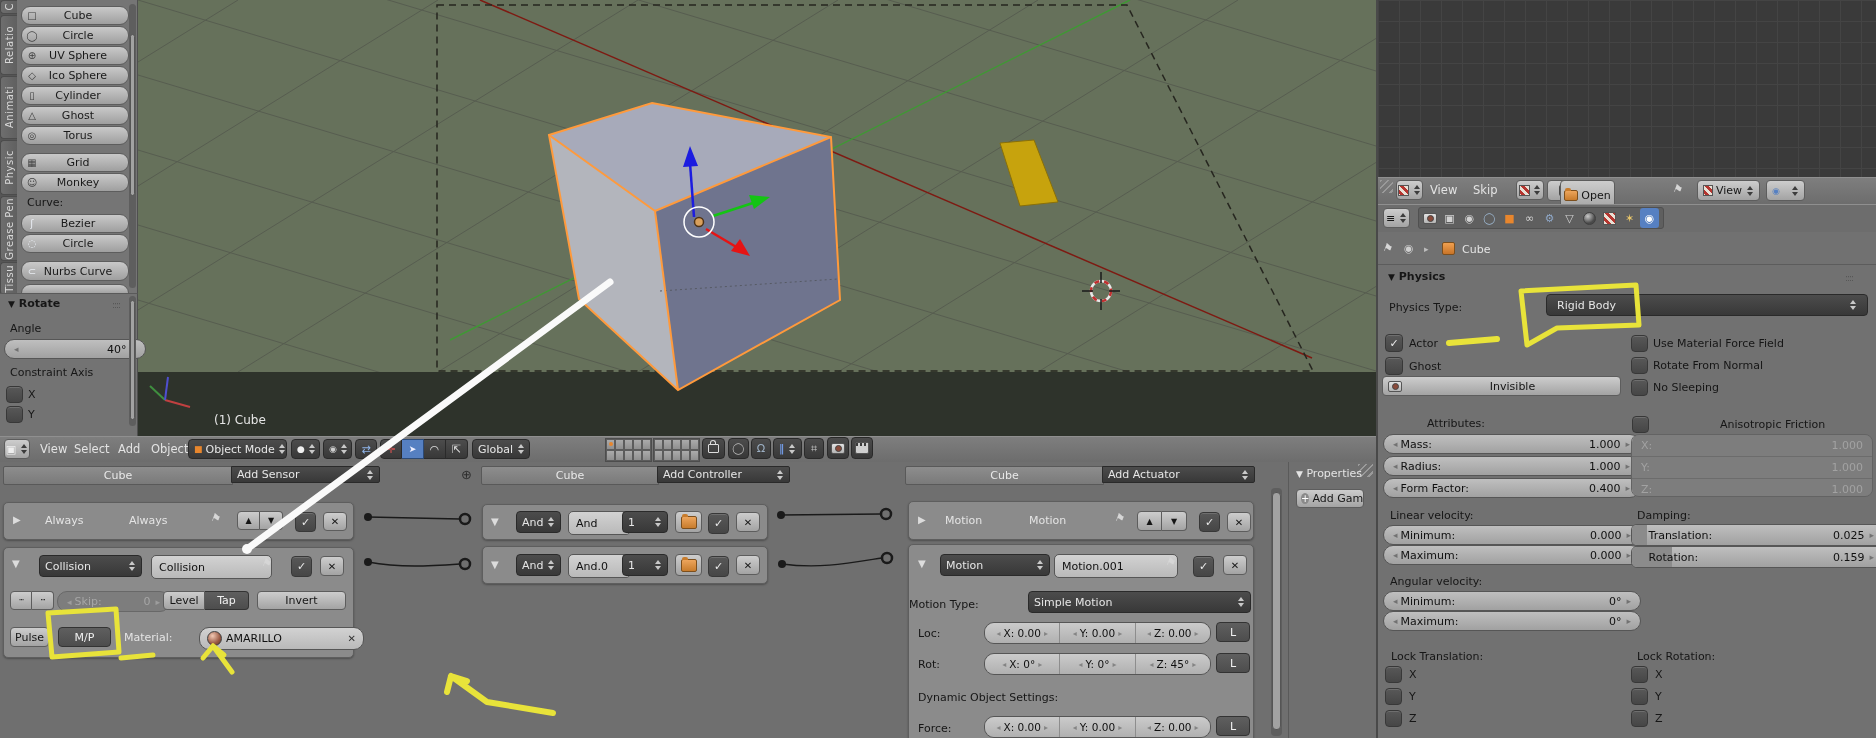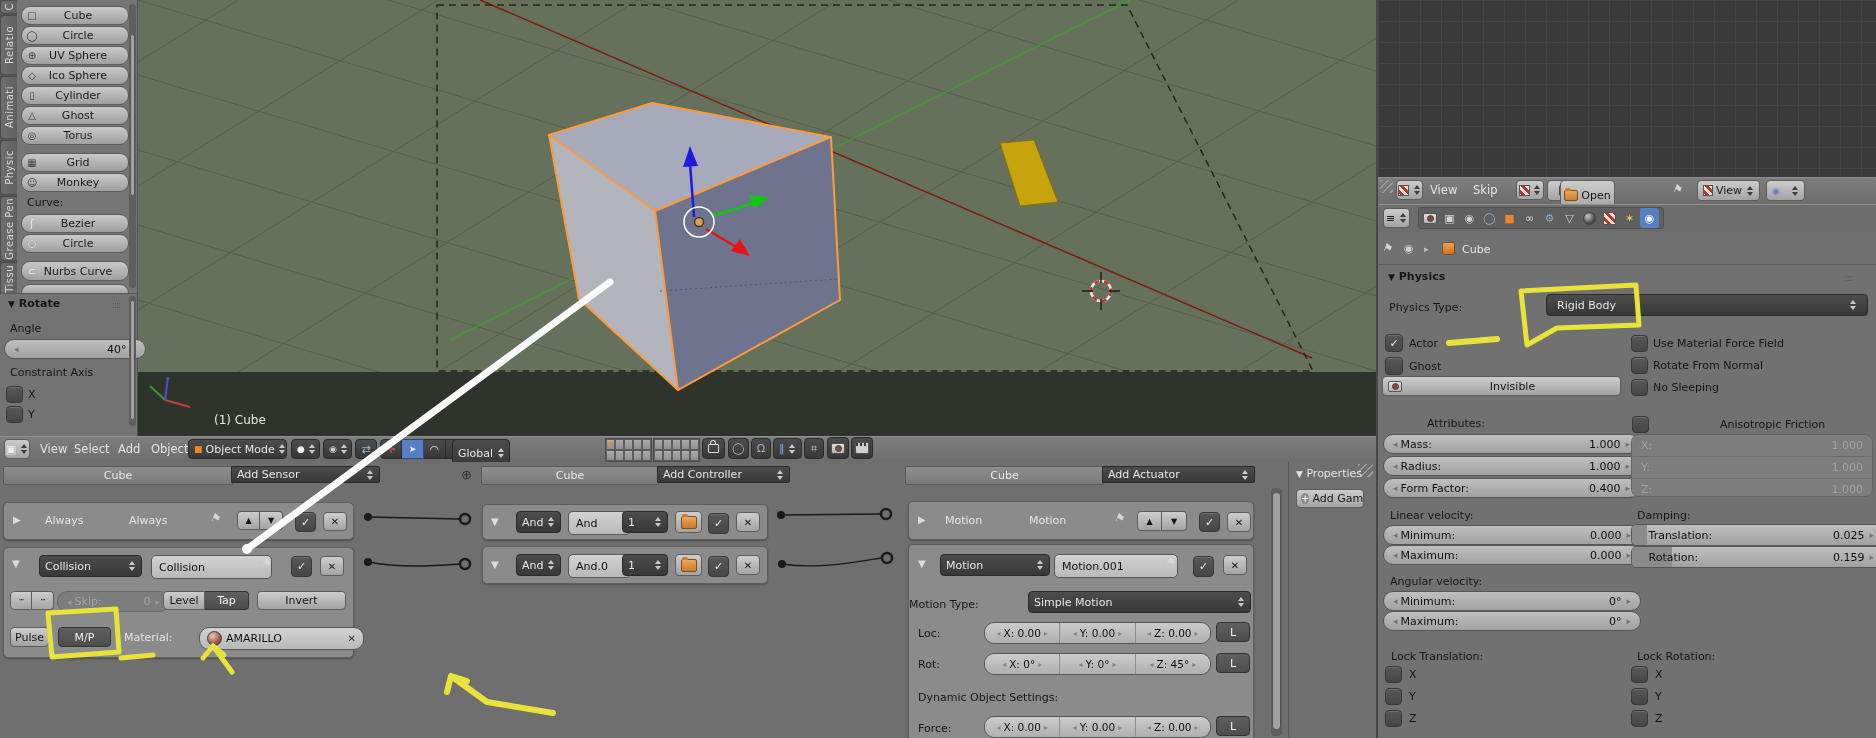--- a/index.html
+++ b/index.html
@@ -294,21 +294,21 @@
     </div>
   <div class="btn flatM" style="left:402px;top:439px;width:22px;height:20px;background:#5680c2;border-color:#2c4a77">
       <span style="color:#eef;font-size:9px">➤</span>
     </div>
   <div class="btn dark flatM" style="left:424px;top:439px;width:22px;height:20px">
       <span style="color:#ddd">◠</span>
     </div>
   <div class="btn dark flatR" style="left:446px;top:439px;width:22px;height:20px">
       <span style="color:#ddd">⇱</span>
     </div>
-  <div class="btn dark dd" style="left:452px;top:439px;width:58px;height:28px">
+  <div class="btn dark dd" style="left:472px;top:439px;width:58px;height:20px">
       <span>Global</span>
       <span class="spin">
         <i class="u"></i>
         <i class="d"></i>
       </span>
     </div>
   <div class="layers" style="left:605px;top:438px;width:45px;height:22px">
       <i class="on"></i>
       <i></i>
       <i></i>

